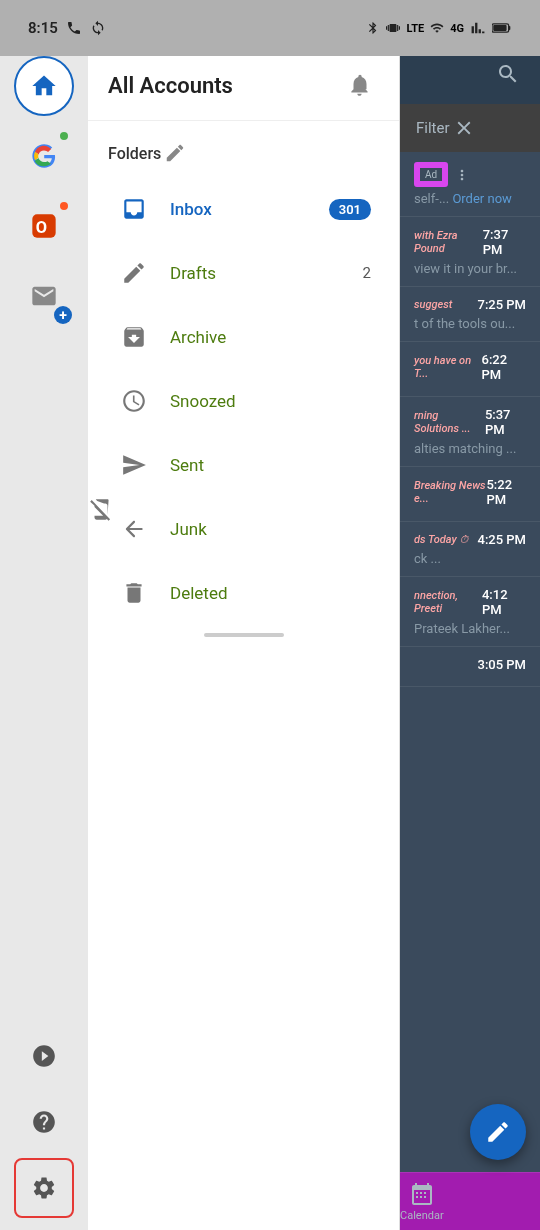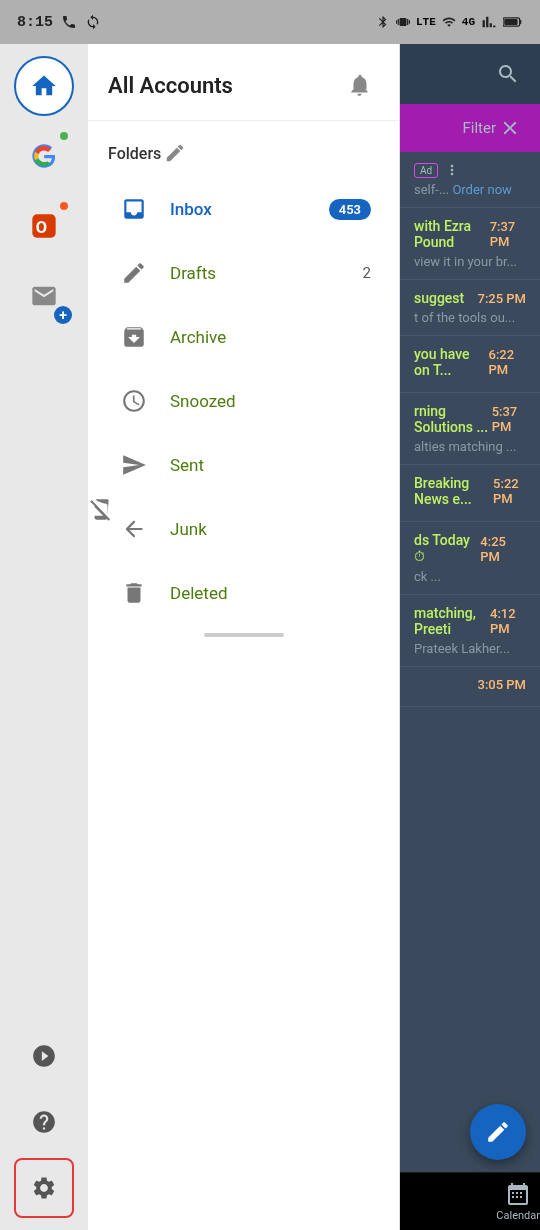--- a/index.html
+++ b/index.html
@@ -9,28 +9,27 @@
       font-family: 'Roboto', Arial, sans-serif;
       overflow: hidden;
       position: relative;
       background: #c0c0c0;
     }
 
     
     .status-bar {
       position: absolute;
       top: 0; left: 0; right: 0;
-      height: 44px;
+      height: 56px;
       background: #b0b0b0;
       display: flex;
       align-items: center;
       justify-content: space-between;
-      padding: 0 17px;
+      padding: 0 28px;
       z-index: 100;
-      font-family: Liberation Mono, monospace;
     }
     .status-bar-left {
       display: flex;
       align-items: center;
       gap: 8px;
       color: #222;
       font-size: 15px;
       font-weight: 600;
     }
     .status-bar-right {
@@ -249,23 +248,23 @@
       width: 32px;
       height: 32px;
       display: flex;
       align-items: center;
       justify-content: center;
       cursor: pointer;
     }
     .email-filter-bar {
       display: flex;
       align-items: center;
-      justify-content: flex-end;
+      justify-content: flex-start;
       padding: 10px 16px;
-      background: #a21caf;
+      background: #404040;
     }
     .filter-btn {
       color: #aab8c2;
       font-size: 15px;
       cursor: pointer;
     }
     .close-icon {
       width: 28px;
       height: 28px;
       display: flex;
@@ -290,35 +289,36 @@
       align-items: center;
       justify-content: space-between;
       margin-bottom: 4px;
     }
     .email-ad-row {
       display: flex;
       align-items: center;
       gap: 6px;
     }
     .ad-badge {
-      border: 1px solid #d946ef;
+      border: 6px solid #d946ef;
       color: #aab8c2;
       font-size: 10px;
       padding: 1px 5px;
       border-radius: 3px;
     }
     .email-time {
-      color: #fdba74;
+      color: #ffffff;
       font-size: 13px;
       font-weight: 500;
     }
     .email-sender {
-      color: #bef264;
-      font-size: 14px;
+      color: #fca5a5;
+      font-size: 11px;
       font-weight: 500;
+      font-style: italic;
     }
     .email-snippet {
       color: #8899a6;
       font-size: 13px;
       overflow: hidden;
       text-overflow: ellipsis;
       white-space: nowrap;
     }
     .email-snippet span.blue {
       color: #5b9bd5;
@@ -333,24 +333,24 @@
       border-radius: 50%;
       background: #1565c0;
       display: flex;
       align-items: center;
       justify-content: center;
       cursor: pointer;
       box-shadow: 0 4px 12px rgba(0,0,0,0.4);
     }
     .email-bottom-bar {
       height: 58px;
-      background: #000000;
-      display: flex;
-      align-items: center;
-      justify-content: flex-end;
+      background: #a21caf;
+      display: flex;
+      align-items: center;
+      justify-content: flex-start;
       border-top: 1px solid rgba(255,255,255,0.1);
     }
     .calendar-btn {
       display: flex;
       flex-direction: column;
       align-items: center;
       gap: 3px;
       cursor: pointer;
       color: #aab8c2;
       font-size: 12px;
@@ -483,21 +483,21 @@
         </div>
       </div>
 
       <div class="folder-item">
         <div class="folder-icon">
           <svg viewBox="0 0 24 24" width="26" height="26" fill="#1565c0">
             <path d="M19 3H4.99C3.89 3 3 3.9 3 5v14c0 1.1.89 2 1.99 2H19c1.1 0 2-.9 2-2V5c0-1.1-.9-2-2-2zm0 12h-4c0 1.66-1.35 3-3 3s-3-1.34-3-3H4.99V5H19v10z"></path>
           </svg>
         </div>
         <span class="folder-name inbox-active">Inbox</span>
-        <span class="folder-badge">453</span>
+        <span class="folder-badge">301</span>
       </div>
 
       <div class="folder-item">
         <div class="folder-icon">
           <svg viewBox="0 0 24 24" width="26" height="26" fill="#777">
             <path d="M3 17.25V21h3.75L17.81 9.94l-3.75-3.75L3 17.25zM20.71 7.04c.39-.39.39-1.02 0-1.41l-2.34-2.34c-.39-.39-1.02-.39-1.41 0l-1.83 1.83 3.75 3.75 1.83-1.83z"></path>
           </svg>
         </div>
         <span class="folder-name">Drafts</span>
         <span class="folder-count">2</span>
@@ -631,21 +631,21 @@
       <div class="email-item">
         <div class="email-item-top">
           <span class="email-sender">ds Today ⏱</span>
           <span class="email-time">4:25 PM</span>
         </div>
         <div class="email-snippet">ck  ...</div>
       </div>
 
       <div class="email-item">
         <div class="email-item-top">
-          <span class="email-sender">matching, Preeti</span>
+          <span class="email-sender">nnection, Preeti</span>
           <span class="email-time">4:12 PM</span>
         </div>
         <div class="email-snippet">Prateek Lakher...</div>
       </div>
 
 
       <div class="email-item">
         <div class="email-item-top">
           <span class="email-sender"></span>
           <span class="email-time">3:05 PM</span>

